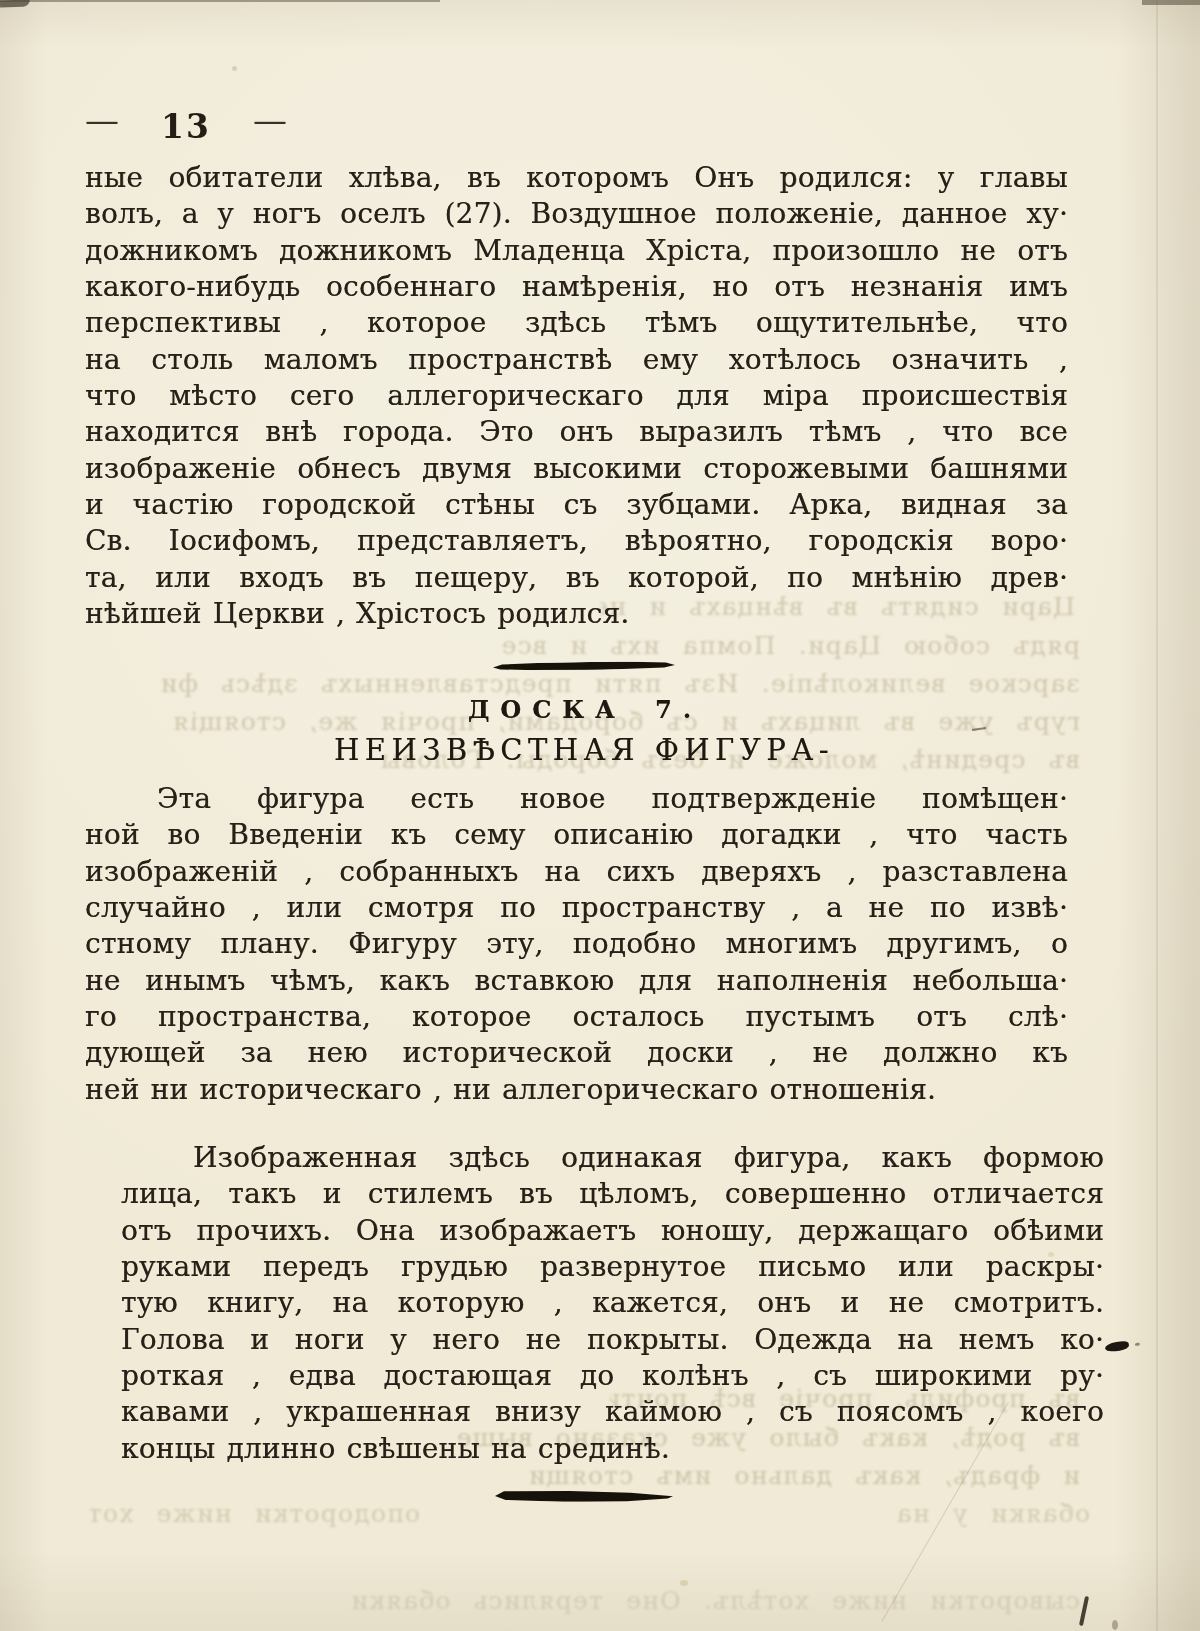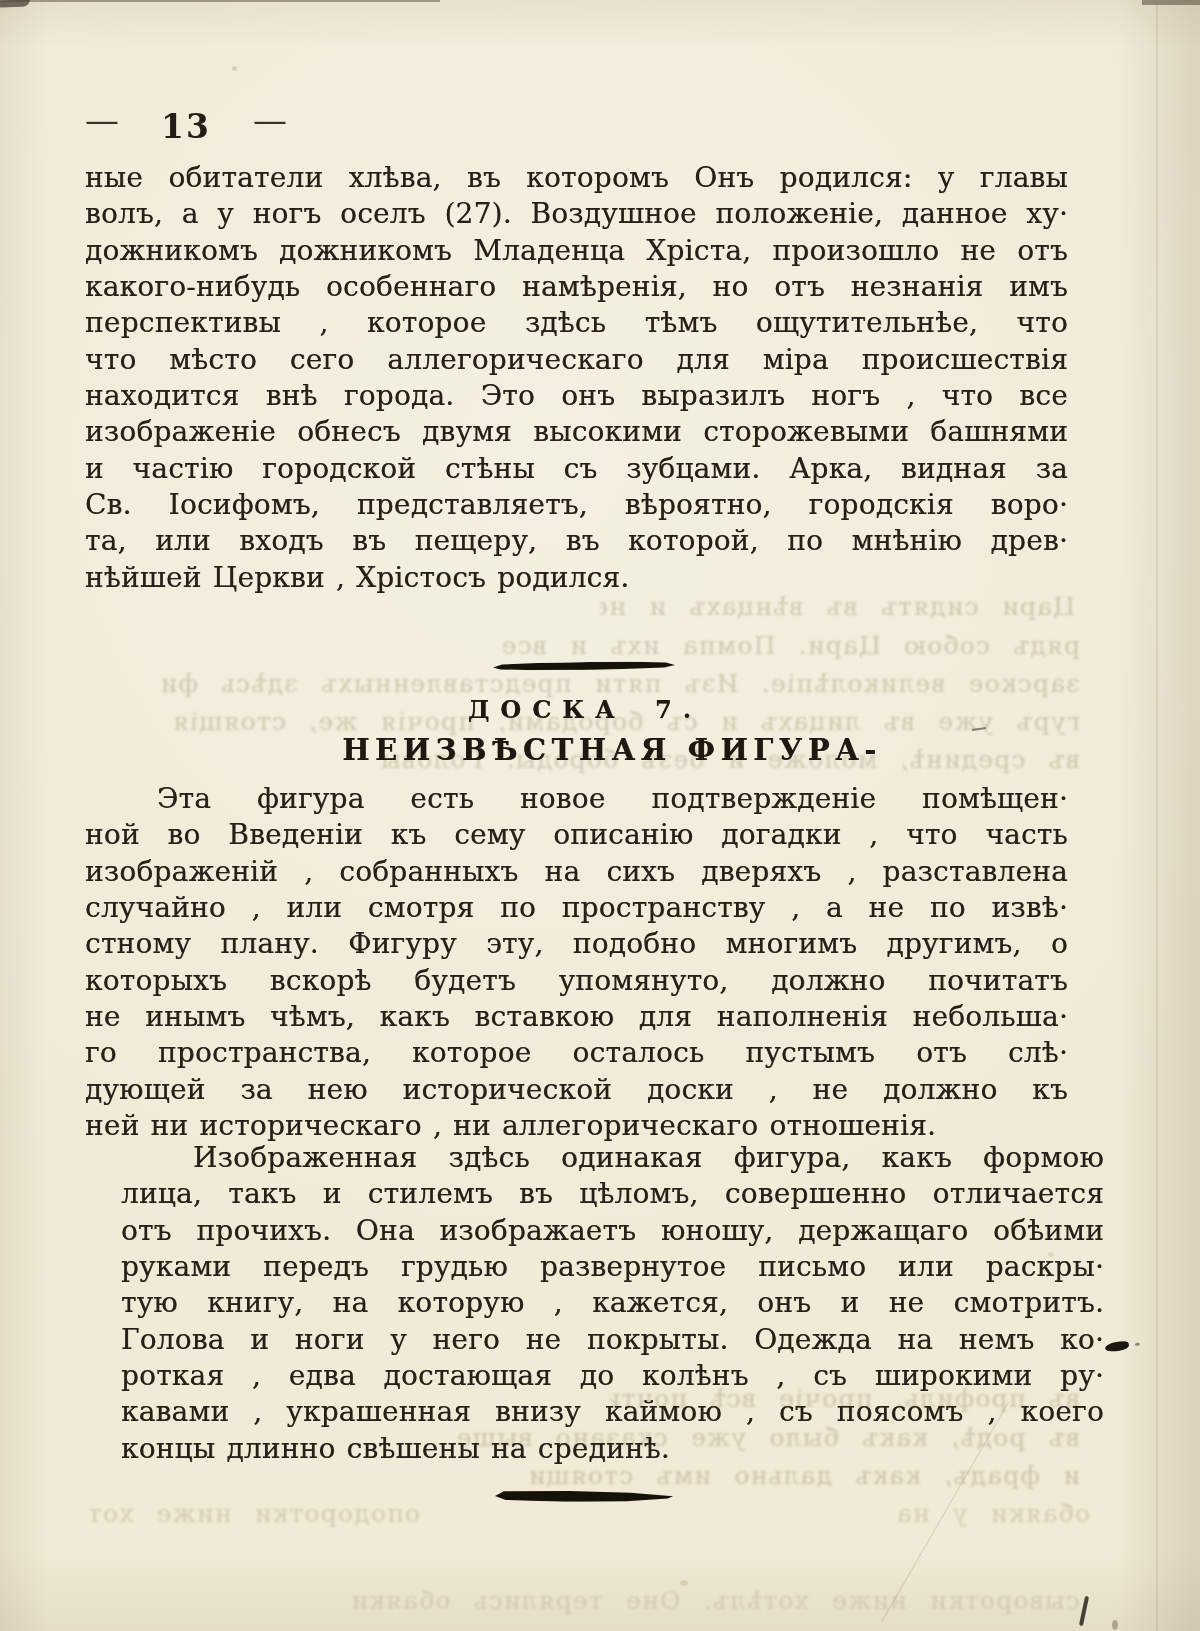--- a/index.html
+++ b/index.html
@@ -28,22 +28,22 @@
   .tline.tlast{text-align-last:left;}
   .ind .tline:first-child{text-indent:72px;}
   .p1{top:160px;}
   .p2{top:781px;}
   .p3{top:1140px;margin-left:36px;}
 
   
   .h1{position:absolute;top:695px;left:85px;width:1000px;text-align:center;
     font-size:24px;font-weight:bold;letter-spacing:11px;word-spacing:10px;
     color:#1e1810;z-index:3;text-shadow:0.3px 0.3px 0.4px rgba(30,24,16,.6);}
-  .h2{position:absolute;top:733px;left:112px;width:1000px;text-align:center;
-    font-size:29px;font-weight:bold;letter-spacing:5.5px;color:#1e1810;z-index:3;
+  .h2{position:absolute;top:733px;left:84px;width:1000px;text-align:center;
+    font-size:29px;font-weight:normal;letter-spacing:5.5px;color:#1e1810;z-index:3;
     text-shadow:0.3px 0.3px 0.5px rgba(30,24,16,.6);}
 
   
   .rule{position:absolute;background:#171209;z-index:3;}
   .rule1{left:493px;top:662px;width:182px;height:8px;transform:rotate(-0.7deg);
     clip-path:polygon(0% 55%,5% 18%,28% 4%,70% 0%,95% 20%,100% 52%,94% 82%,60% 100%,18% 92%,4% 80%);}
   .rule2{left:495px;top:1491px;width:178px;height:11px;transform:rotate(0.4deg);
     clip-path:polygon(0% 50%,5% 8%,42% 0%,76% 14%,100% 42%,97% 62%,74% 90%,38% 100%,6% 86%);}
 
   
@@ -108,41 +108,41 @@
   <div class="pagehead">
     <span class="dash">—</span><span class="pnum">13</span><span class="dash">—</span>
   </div>
 
   <div class="para p1">
       <div class="tline">ные обитатели хлѣва, въ которомъ Онъ родился: у главы</div>
       <div class="tline">волъ, а у ногъ оселъ (27). Воздушное положеніе, данное ху·</div>
       <div class="tline">дожникомъ дожникомъ Младенца Хріста, произошло не отъ</div>
       <div class="tline">какого-нибудь особеннаго намѣренія, но отъ незнанія имъ</div>
       <div class="tline">перспективы , которое здѣсь тѣмъ ощутительнѣе, что</div>
+      <div class="tline">на столь маломъ пространствѣ ему хотѣлось означить ,</div>
       <div class="tline">что мѣсто сего аллегорическаго для міра происшествія</div>
-      <div class="tline">находится внѣ города. Это онъ выразилъ ногъ , что все</div>
+      <div class="tline">находится внѣ города. Это онъ выразилъ тѣмъ , что все</div>
       <div class="tline">изображеніе обнесъ двумя высокими сторожевыми башнями</div>
       <div class="tline">и частію городской стѣны съ зубцами. Арка, видная за</div>
       <div class="tline">Св. Іосифомъ, представляетъ, вѣроятно, городскія воро·</div>
       <div class="tline">та, или входъ въ пещеру, въ которой, по мнѣнію древ·</div>
       <div class="tline tlast">нѣйшей Церкви , Хрістосъ родился.</div>
     </div>
 
   <div class="rule rule1"></div>
 
   <div class="h1">ДОСКА 7.</div>
   <div class="h2">НЕИЗВѢСТНАЯ ФИГУРА-</div>
 
   <div class="para p2 ind">
       <div class="tline">Эта фигура есть новое подтвержденіе помѣщен·</div>
       <div class="tline">ной во Введеніи къ сему описанію догадки , что часть</div>
       <div class="tline">изображеній , собранныхъ на сихъ дверяхъ , разставлена</div>
       <div class="tline">случайно , или смотря по пространству , а не по извѣ·</div>
       <div class="tline">стному плану. Фигуру эту, подобно многимъ другимъ, о</div>
-      <div class="tline">которыхъ вскорѣ будетъ упомянуто, должно почитатъ</div>
       <div class="tline">не инымъ чѣмъ, какъ вставкою для наполненія небольша·</div>
       <div class="tline">го пространства, которое осталось пустымъ отъ слѣ·</div>
       <div class="tline">дующей за нею исторической доски , не должно къ</div>
       <div class="tline tlast">ней ни историческаго , ни аллегорическаго отношенія.</div>
     </div>
   <div class="para p3 ind">
       <div class="tline">Изображенная здѣсь одинакая фигура, какъ формою</div>
       <div class="tline">лица, такъ и стилемъ въ цѣломъ, совершенно отличается</div>
       <div class="tline">отъ прочихъ. Она изображаетъ юношу, держащаго обѣими</div>
       <div class="tline">руками передъ грудью развернутое письмо или раскры·</div>

